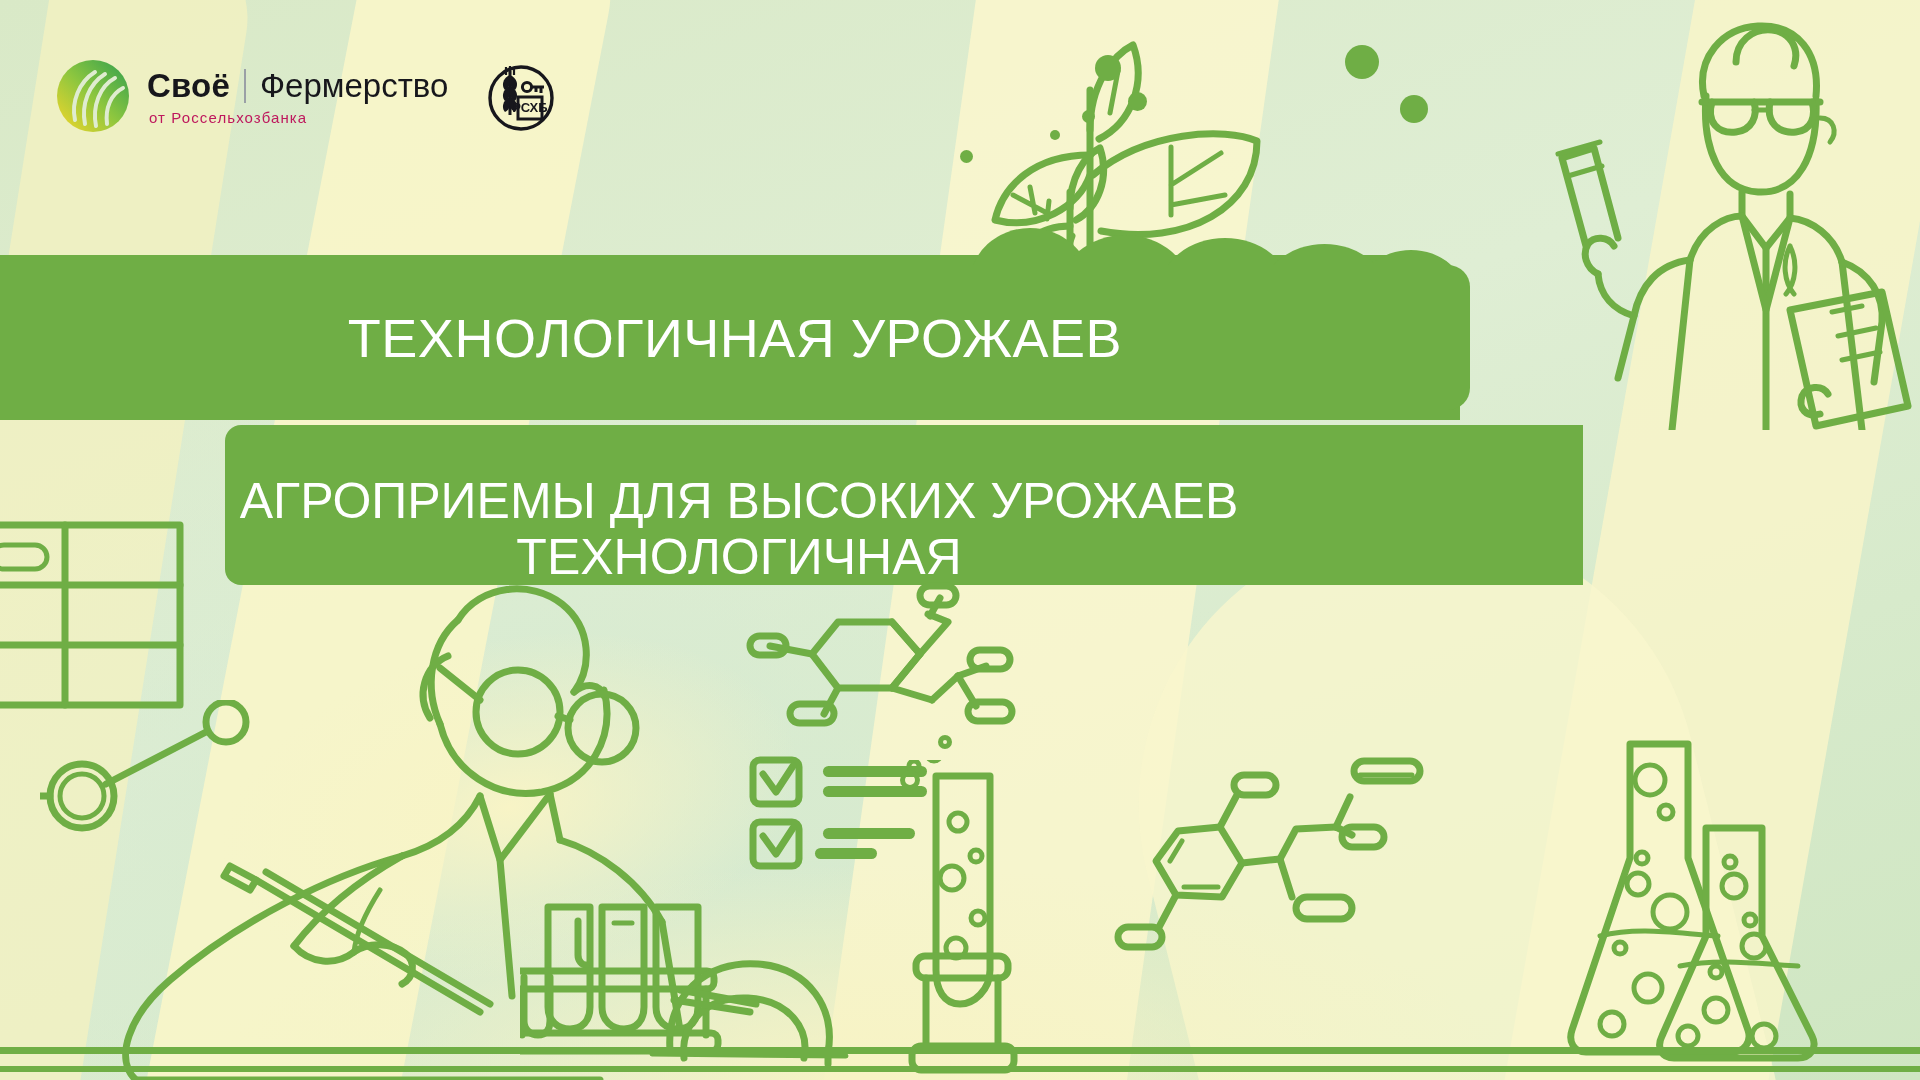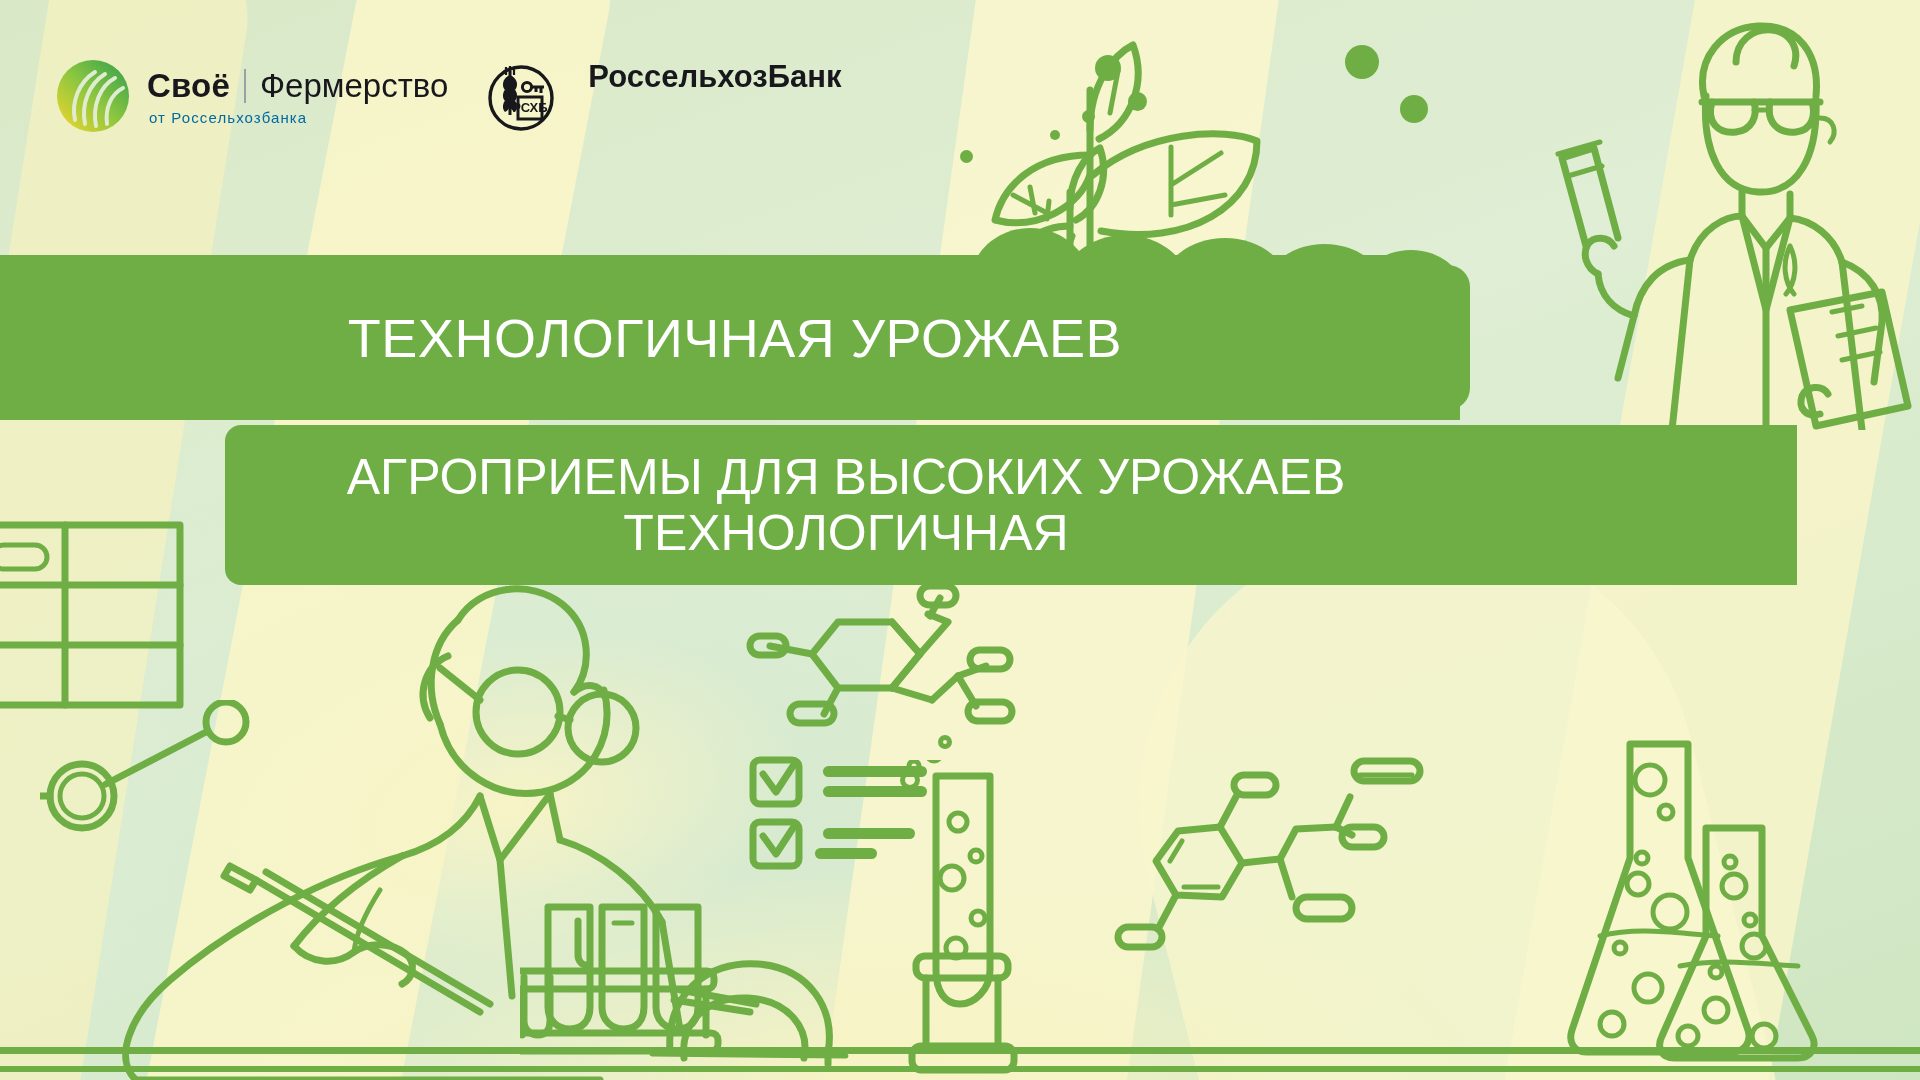--- a/index.html
+++ b/index.html
@@ -34,33 +34,33 @@
 
   
   .bush{position:absolute;left:-40px;top:238px;width:1560px;height:190px;background:#6fae45;border-radius:0 90px 0 0;}
   .bush-lobe{position:absolute;background:#6fae45;border-radius:50%;}
 
   
   .banner{position:absolute;background:#6fae45;color:#fff;display:flex;align-items:center;}
   #banner-top{left:-30px;top:265px;width:1500px;height:145px;border-radius:0 22px 22px 0;
               justify-content:center;padding-left:30px;box-sizing:border-box;}
   #banner-top .btxt{font-size:54px;letter-spacing:.5px;font-weight:400;white-space:nowrap;}
-  #banner-sub{left:225px;top:425px;width:1572px;height:160px;border-radius:16px 0 0 16px;
-              flex-direction:column;justify-content:center;align-items:center;padding-right:330px;box-sizing:border-box;}
+  #banner-sub{left:225px;top:425px;width:1358px;height:160px;border-radius:16px 0 0 16px;
+              flex-direction:column;justify-content:flex-end;align-items:center;padding-right:330px;box-sizing:border-box;}
   #banner-sub .btxt{font-size:50px;line-height:1.12;text-align:center;font-weight:400;white-space:nowrap;}
 
   
   #logo-bar{position:absolute;left:55px;top:58px;display:flex;align-items:center;gap:36px;z-index:20;}
   .svoe{display:flex;align-items:center;gap:16px;}
   .svoe-marks{display:flex;flex-direction:column;}
   .svoe-row{display:flex;align-items:center;gap:14px;}
   .svoe-title{font-size:33px;font-weight:700;color:#17171c;letter-spacing:.2px;}
   .svoe-div{width:2px;height:34px;background:#9aa0a6;}
   .svoe-sub2{font-size:33px;font-weight:400;color:#17171c;}
-  .svoe-caption{font-size:15px;color:#0369a1;letter-spacing:1.1px;margin-top:4px;margin-left:2px;}
+  .svoe-caption{font-size:15px;color:#be185d;letter-spacing:1.1px;margin-top:4px;margin-left:2px;}
   .rshb{display:flex;align-items:flex-start;gap:30px;}
   .rshb-name{font-size:31px;font-weight:700;color:#17171c;}
 
   
   .art{position:absolute;}
   .stroke{fill:none;stroke:#6fae45;stroke-width:7;stroke-linecap:round;stroke-linejoin:round;}
   .stroke-thin{fill:none;stroke:#6fae45;stroke-width:5;stroke-linecap:round;stroke-linejoin:round;}
   .fill-g{fill:#6fae45;}
 
   .dot{position:absolute;border-radius:50%;background:#6fae45;}
@@ -195,21 +195,20 @@
           <path d="M26 27 C 33 30, 35 37, 31 42 C 26 40, 24 33, 26 27Z"></path>
           <path d="M26 38 C 19 41, 17 48, 21 53 C 26 51, 28 44, 26 38Z"></path>
           <path d="M26 38 C 33 41, 35 48, 31 53 C 26 51, 24 44, 26 38Z"></path>
         </g>
         <path d="M22 8 L22 16 M26 7 L26 15 M30 8 L30 16" stroke="#17171c" stroke-width="2.2"></path>
         <circle cx="43" cy="28" r="4.6" fill="none" stroke="#17171c" stroke-width="3"></circle>
         <path d="M47 28 L60 28 M57 28 L57 34 M52 28 L52 33" stroke="#17171c" stroke-width="3" fill="none"></path>
         <rect x="34" y="38" width="24" height="22" fill="none" stroke="#17171c" stroke-width="3"></rect>
         <text x="46" y="53" font-size="13" font-weight="700" fill="#17171c" text-anchor="middle" font-family="Liberation Sans, sans-serif">РСХБ</text>
       </svg>
-      <span class="rshb-name">РоссельхозБанк</span>
     </div>
   </div>
 
   <div class="banner" id="banner-top">
     <span class="btxt">ТЕХНОЛОГИЧНАЯ УРОЖАЕВ</span>
   </div>
 
   <div class="banner" id="banner-sub">
     <span class="btxt">АГРОПРИЕМЫ ДЛЯ ВЫСОКИХ УРОЖАЕВ</span>
     <span class="btxt">ТЕХНОЛОГИЧНАЯ</span>

